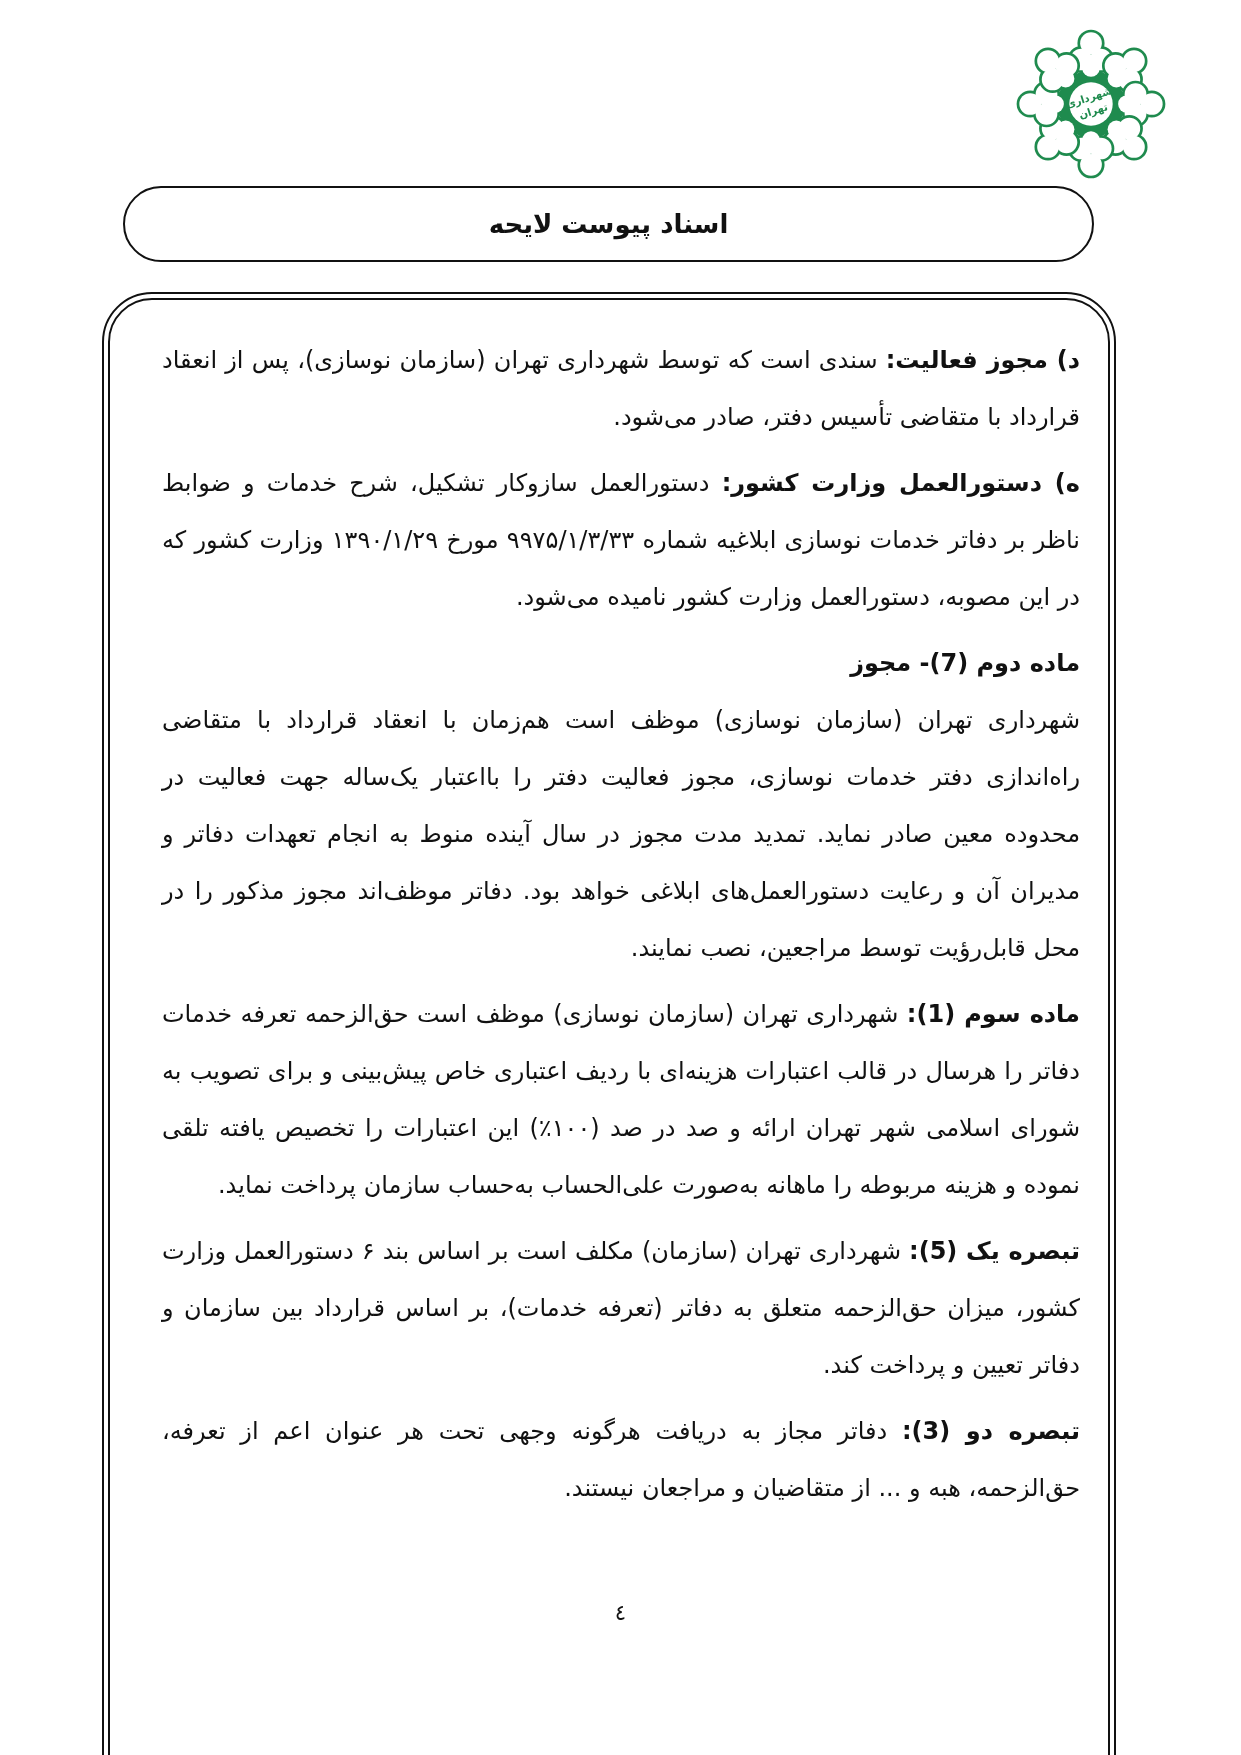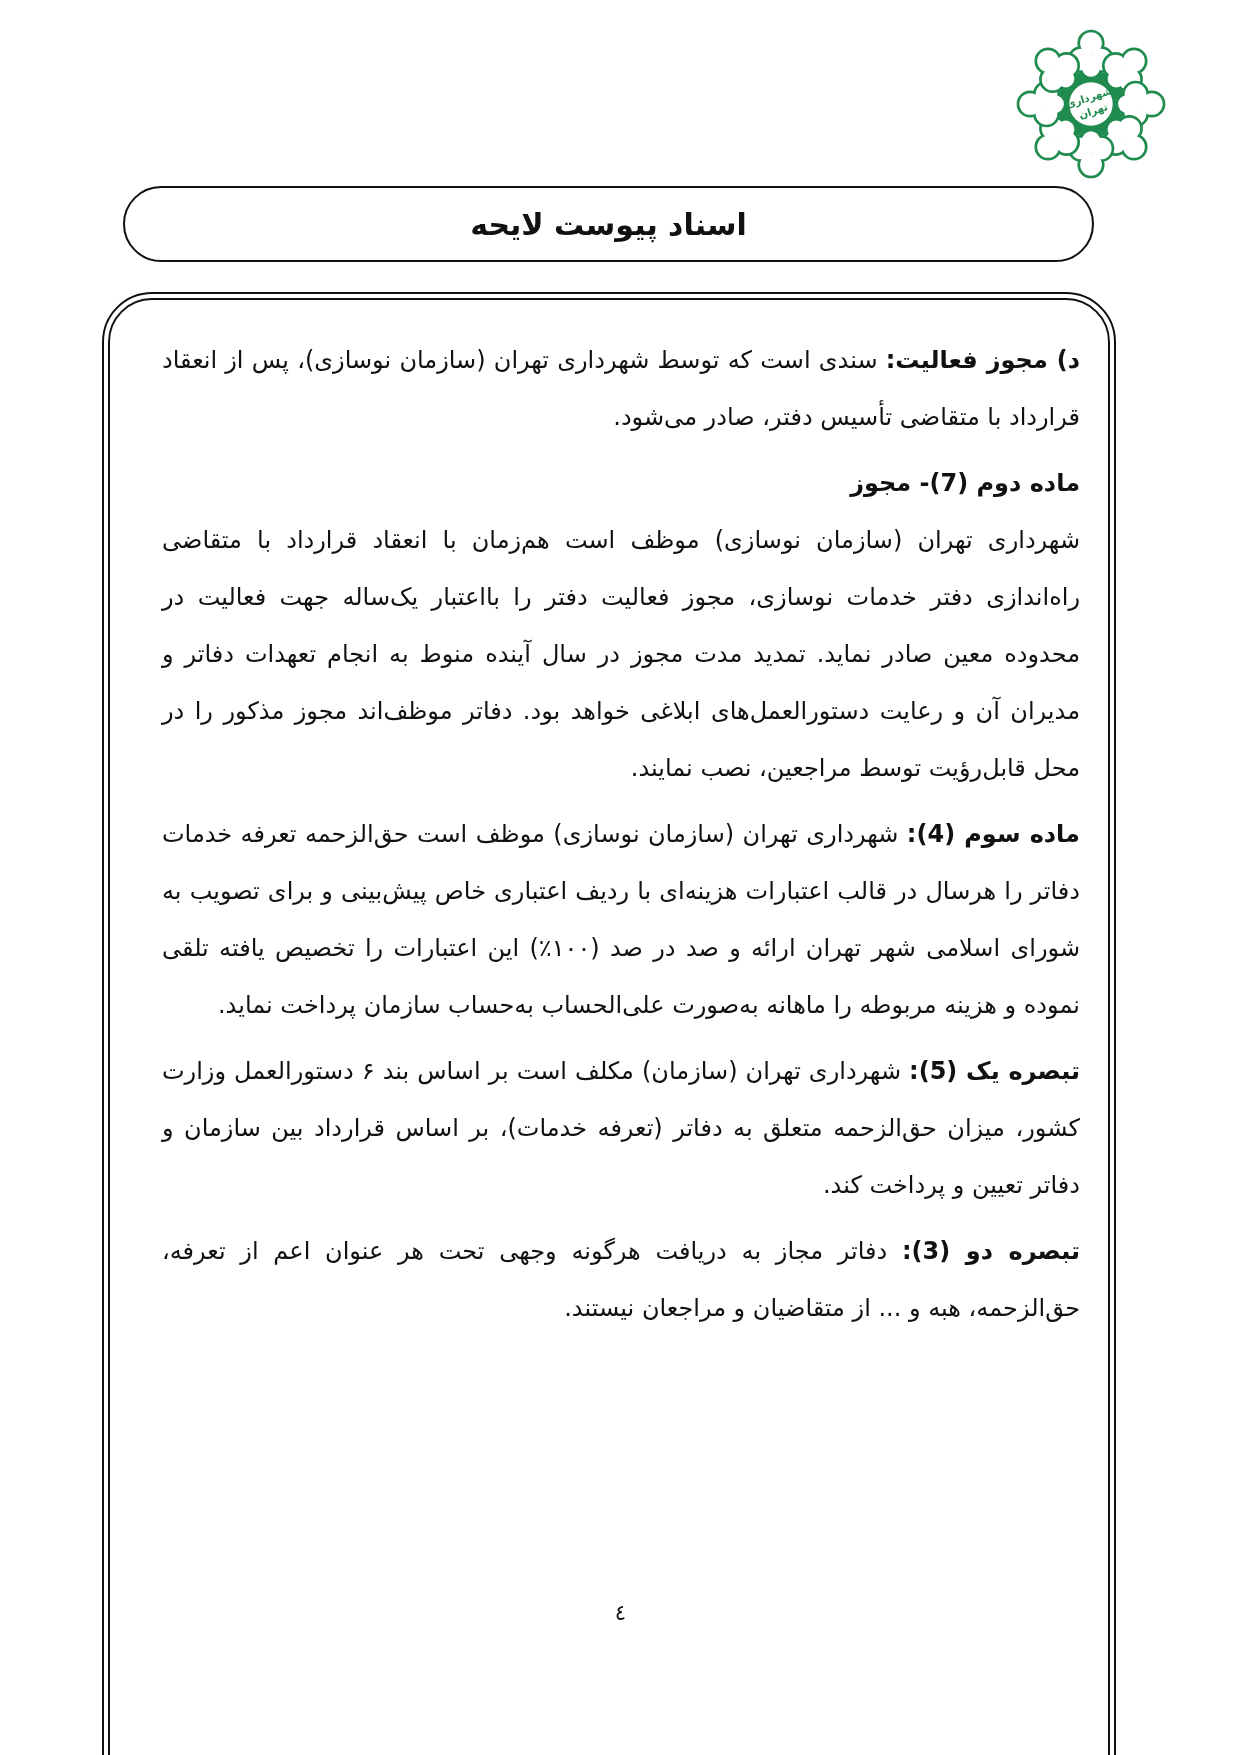--- a/index.html
+++ b/index.html
@@ -31,21 +31,21 @@
     height: 76px;
     border: 2.5px solid #111111;
     border-radius: 38px;
     box-sizing: border-box;
     display: flex;
     align-items: center;
     justify-content: center;
   }
   .banner-title {
     direction: rtl;
-    font-size: 30px;
+    font-size: 26px;
     font-weight: bold;
     letter-spacing: 0.5px;
   }
 
   
   .doc-box {
     position: absolute;
     left: 102px;
     top: 292px;
     width: 1014px;
@@ -217,29 +217,33 @@
 
   <div class="doc-box">
     <div class="doc-box-inner">
       <div class="doc-content">
 
         <p>
           <span class="lead">د) مجوز فعالیت:</span>
           <span>سندی است که توسط شهرداری تهران (سازمان نوسازی)، پس از انعقاد قرارداد با متقاضی تأسیس دفتر، صادر می‌شود.</span>
         </p>
 
+        <p>
+          <span class="lead">ه) دستورالعمل وزارت کشور:</span>
+          <span>دستورالعمل سازوکار تشکیل، شرح خدمات و ضوابط ناظر بر دفاتر خدمات نوسازی ابلاغیه شماره ۹۹۷۵/۱/۳/۳۳ مورخ ۱۳۹۰/۱/۲۹ وزارت کشور که در این مصوبه، دستورالعمل وزارت کشور نامیده می‌شود.</span>
+        </p>
 
         <p class="heading">ماده دوم (7)- مجوز</p>
 
         <p>
           <span>شهرداری تهران (سازمان نوسازی) موظف است هم‌زمان با انعقاد قرارداد با متقاضی راه‌اندازی دفتر خدمات نوسازی، مجوز فعالیت دفتر را بااعتبار یک‌ساله جهت فعالیت در محدوده معین صادر نماید. تمدید مدت مجوز در سال آینده منوط به انجام تعهدات دفاتر و مدیران آن و رعایت دستورالعمل‌های ابلاغی خواهد بود. دفاتر موظف‌اند مجوز مذکور را در محل قابل‌رؤیت توسط مراجعین، نصب نمایند.</span>
         </p>
 
         <p>
-          <span class="lead">ماده سوم (4):</span>
+          <span class="lead">ماده سوم (1):</span>
           <span>شهرداری تهران (سازمان نوسازی) موظف است حق‌الزحمه تعرفه خدمات دفاتر را هرسال در قالب اعتبارات هزینه‌ای با ردیف اعتباری خاص پیش‌بینی و برای تصویب به شورای اسلامی شهر تهران ارائه و صد در صد (۱۰۰٪) این اعتبارات را تخصیص یافته تلقی نموده و هزینه مربوطه را ماهانه به‌صورت علی‌الحساب به‌حساب سازمان پرداخت نماید.</span>
         </p>
 
         <p>
           <span class="lead">تبصره یک (5):</span>
           <span>شهرداری تهران (سازمان) مکلف است بر اساس بند ۶ دستورالعمل وزارت کشور، میزان حق‌الزحمه متعلق به دفاتر (تعرفه خدمات)، بر اساس قرارداد بین سازمان و دفاتر تعیین و پرداخت کند.</span>
         </p>
 
         <p>
           <span class="lead">تبصره دو (3):</span>

